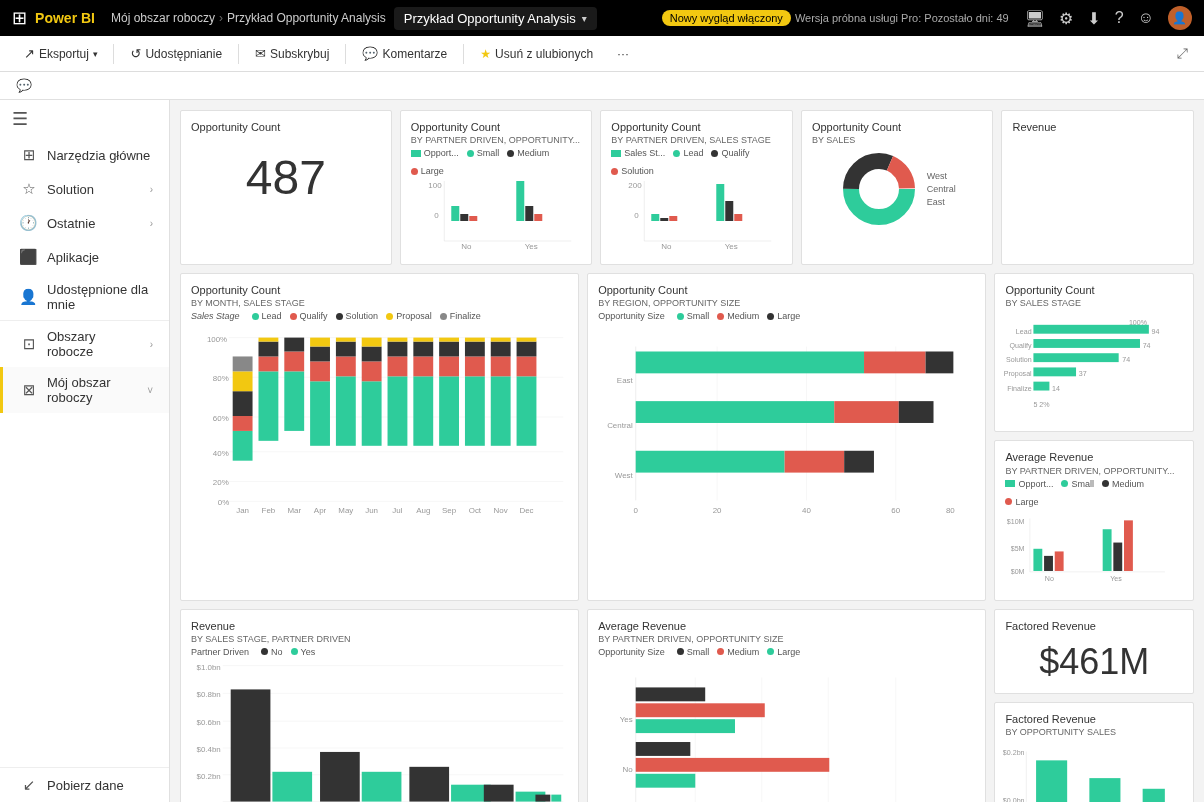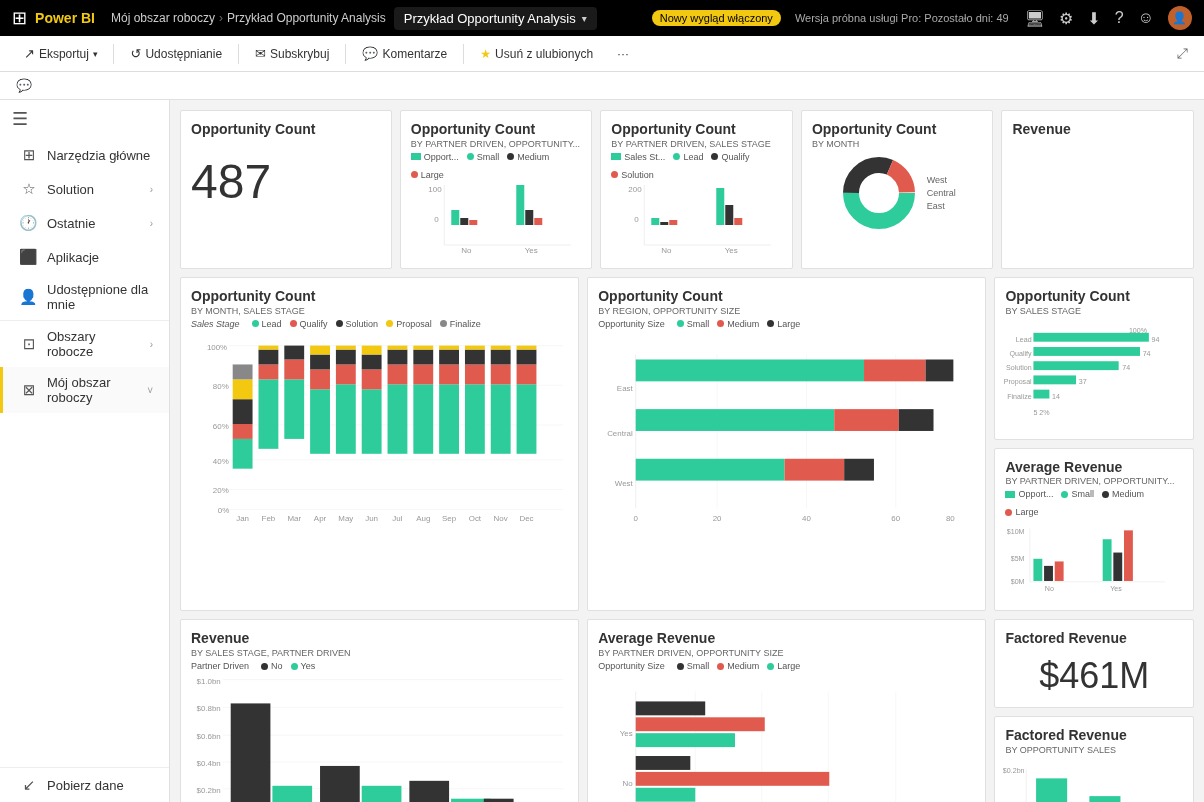--- a/index.html
+++ b/index.html
@@ -5,21 +5,21 @@
     * { box-sizing: border-box; margin: 0; padding: 0; }
     body { font-family: 'Segoe UI', sans-serif; background: #f3f3f3; display: flex; flex-direction: column; height: 100vh; overflow: hidden; font-size: 12px; }
 
     
     .top-bar { background: #000; color: #fff; display: flex; align-items: center; padding: 0 12px; height: 36px; gap: 8px; flex-shrink: 0; }
     .top-bar .brand { color: #f2c811; font-weight: 700; font-size: 14px; margin-right: 8px; }
     .top-bar .breadcrumb { color: #ccc; font-size: 12px; display: flex; align-items: center; gap: 4px; }
     .top-bar .breadcrumb .sep { color: #666; }
     .top-bar .report-title { background: #1a1a1a; border-radius: 4px; padding: 4px 10px; display: flex; align-items: center; gap: 6px; font-size: 13px; cursor: pointer; }
     .top-bar .report-title .arrow { color: #ccc; font-size: 10px; }
-    .top-bar .toggle-area { margin-left: auto; display: flex; align-items: center; gap: 14px; font-size: 11px; }
+    .top-bar .toggle-area { margin-left: auto; display: flex; align-items: center; gap: 4px; font-size: 11px; }
     .top-bar .toggle-pill { background: #f2c811; border-radius: 12px; padding: 2px 8px; color: #000; font-size: 11px; cursor: pointer; }
     .top-bar .trial-text { color: #aaa; font-size: 11px; text-align: right; }
     .top-bar .icons { display: flex; align-items: center; gap: 14px; margin-left: 8px; }
     .top-bar .icons span { cursor: pointer; font-size: 16px; color: #ccc; }
 
     
     .second-bar { background: #fff; border-bottom: 1px solid #ddd; display: flex; align-items: center; padding: 0 16px; height: 36px; gap: 4px; flex-shrink: 0; }
     .second-bar .toolbar-btn { display: flex; align-items: center; gap: 4px; padding: 4px 8px; border-radius: 3px; cursor: pointer; font-size: 12px; color: #333; }
     .second-bar .toolbar-btn .icon { font-size: 13px; }
     .second-bar .sep { width: 1px; height: 20px; background: #ddd; margin: 0 4px; }
@@ -42,23 +42,23 @@
     .sidebar-item .icon { font-size: 15px; color: #555; width: 20px; text-align: center; }
     .sidebar-item .label { flex: 1; }
     .sidebar-item .chevron { font-size: 10px; color: #999; }
     .sidebar-section { border-top: 1px solid #eee; }
     .sidebar-bottom { margin-top: auto; border-top: 1px solid #eee; }
 
     
     .content { flex: 1; overflow-y: auto; padding: 10px; background: #f3f3f3; }
     
     .card { background: #fff; border: 1px solid #e0e0e0; border-radius: 2px; padding: 10px; position: relative; overflow: hidden; }
-    .card-title { font-size: 14px; font-weight: 700; color: #333; line-height: 1.2; }
+    .card-title { font-size: 11px; font-weight: 400; color: #333; line-height: 1.2; }
     .card-subtitle { font-size: 9px; color: #666; margin-top: 1px; }
-    .big-number { font-size: 48px; font-weight: 300; color: #333; margin-top: 16px; text-align: left; }
+    .big-number { font-size: 48px; font-weight: 300; color: #333; margin-top: 16px; text-align: center; }
     .medium-number { font-size: 36px; font-weight: 300; color: #333; margin-top: 8px; text-align: center; }
 
     
     .row1 { display: grid; grid-template-columns: 1.1fr 1fr 1fr 1fr 1fr; gap: 8px; margin-bottom: 8px; }
     
     .row2 { display: grid; grid-template-columns: 2.4fr 2.4fr 1.2fr; gap: 8px; margin-bottom: 8px; }
     
     .row3 { display: grid; grid-template-columns: 2.4fr 2.4fr 1.2fr; gap: 8px; }
 
     .legend { display: flex; align-items: center; gap: 8px; flex-wrap: wrap; margin-top: 3px; }
@@ -265,21 +265,21 @@
           <rect x="109" y="25" width="8" height="20" fill="#333"></rect>
           <rect x="118" y="38" width="8" height="7" fill="#e05a4e"></rect>
           <text x="115" y="73" class="axis-label" text-anchor="middle">Yes</text>
           <line x1="28" y1="5" x2="28" y2="65" stroke="#ddd" stroke-width="0.5"></line>
           <line x1="28" y1="65" x2="155" y2="65" stroke="#ddd" stroke-width="0.5"></line>
         </svg>
       </div>
 
       <div class="card" style="min-height:120px;">
         <div class="card-title">Opportunity Count</div>
-        <div class="card-subtitle">BY MONTH</div>
+        <div class="card-subtitle">BY SALES</div>
         <div style="display:flex; align-items:center; justify-content:center; margin-top:4px; gap:8px;">
           <svg width="80" height="80" viewBox="0 0 80 80">
 
             <circle cx="40" cy="40" r="28" fill="none" stroke="#2ecc9b" stroke-width="16" stroke-dasharray="88 88" stroke-dashoffset="0"></circle>
             <circle cx="40" cy="40" r="28" fill="none" stroke="#333" stroke-width="16" stroke-dasharray="55 121" stroke-dashoffset="-88"></circle>
             <circle cx="40" cy="40" r="28" fill="none" stroke="#e05a4e" stroke-width="16" stroke-dasharray="32 144" stroke-dashoffset="-143"></circle>
           </svg>
           <div style="font-size:9px; color:#555;">
             <div style="margin-bottom:3px; color:#666; font-size:9px;">West</div>
             <div style="margin-bottom:3px; color:#666; font-size:9px;">Central</div>

